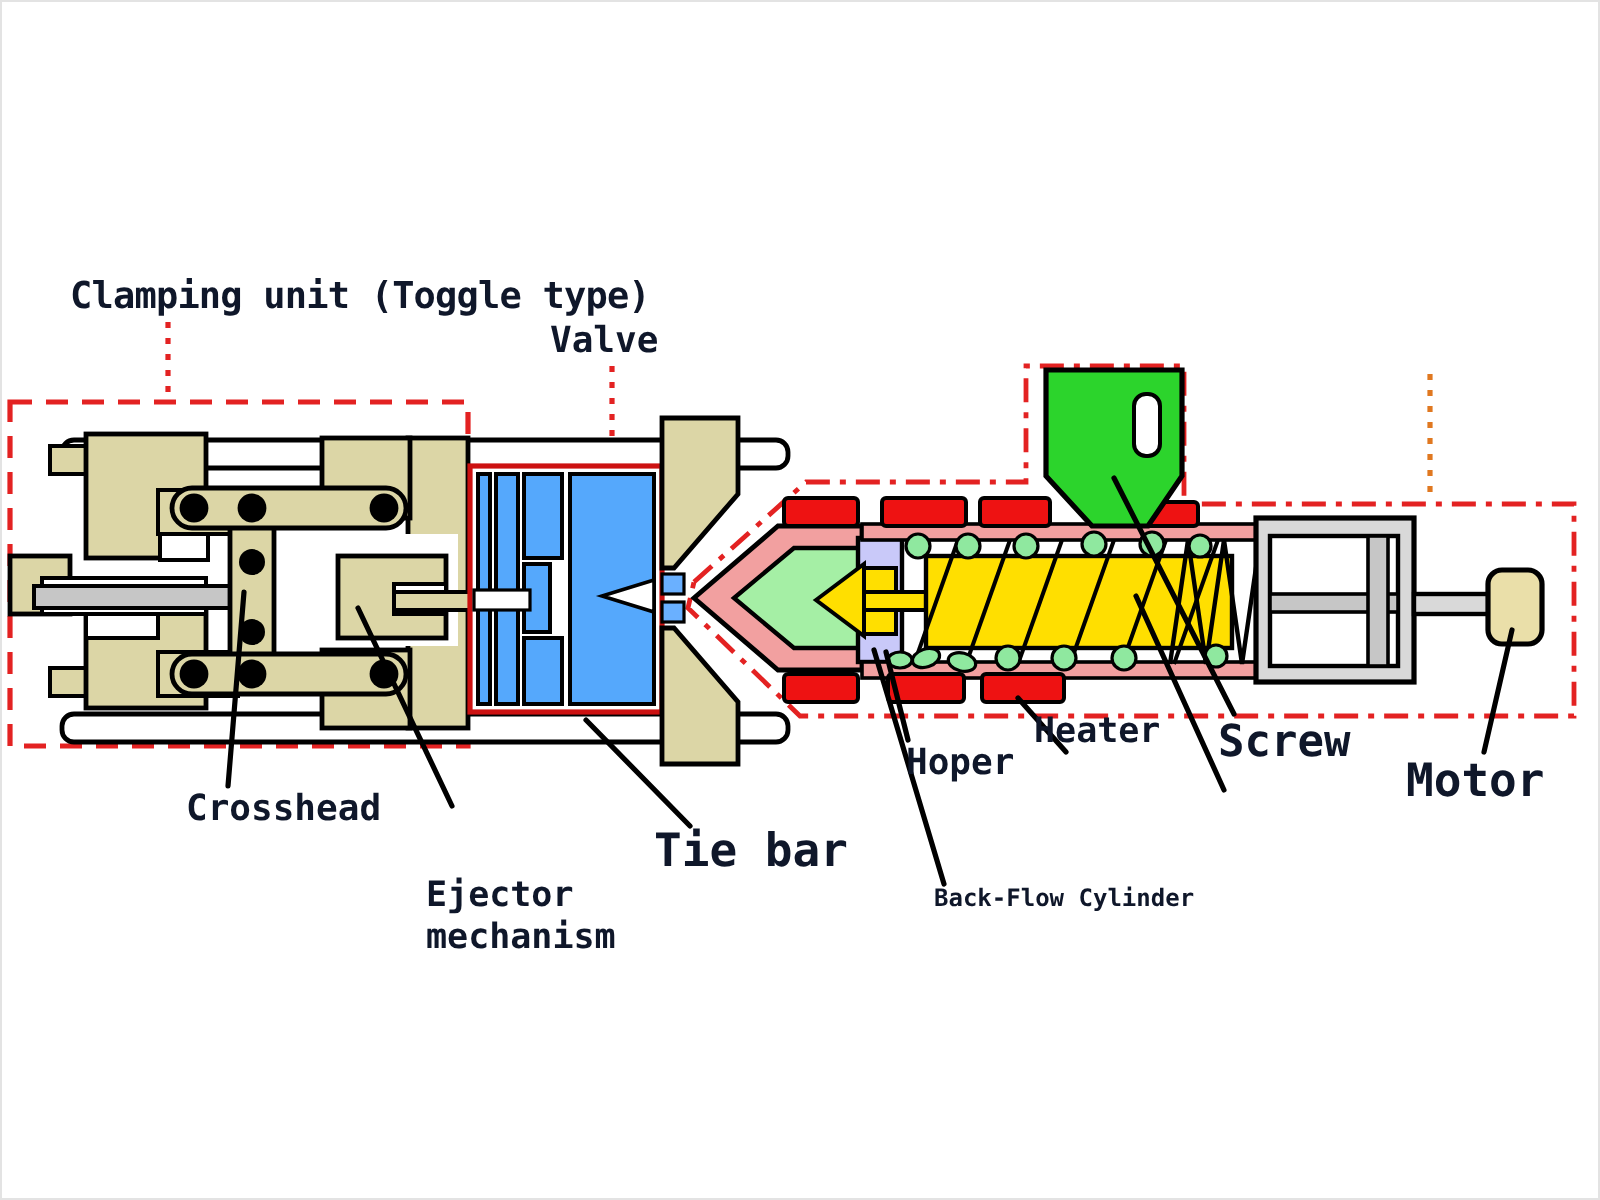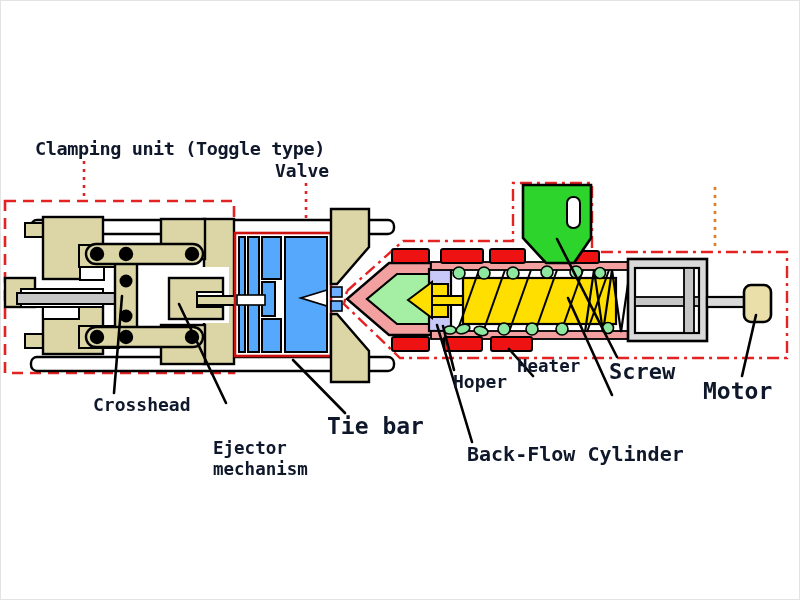--- a/index.html
+++ b/index.html
@@ -203,15 +203,15 @@
 <div class="label" style="left:34px;top:137px;font-size:18.5px;letter-spacing:-0.4px;">Clamping unit (Toggle type)</div>
 <div class="label" style="left:274px;top:159px;font-size:18px;">Valve</div>
 <div class="label" style="left:92px;top:393px;font-size:18px;">Crosshead</div>
 <div class="label" style="left:212px;top:404px;font-size:17.5px;margin-top:33px;">Ejector
 mechanism</div>
 <div class="label" style="left:326px;top:411px;font-size:23px;">Tie bar</div>
 <div class="label" style="left:452px;top:370px;font-size:18px;">Hoper</div>
 <div class="label" style="left:516px;top:355px;font-size:17.5px;">Heater</div>
 <div class="label" style="left:608px;top:358px;font-size:22px;">Screw</div>
 <div class="label" style="left:702px;top:376px;font-size:23px;">Motor</div>
-<div class="label" style="left:466px;top:441px;font-size:20px;">Back-Flow Cylinder</div>
+<div class="label" style="left:466px;top:441px;font-size:12px;">Back-Flow Cylinder</div>
 
 </div>
 
 </body></html>

